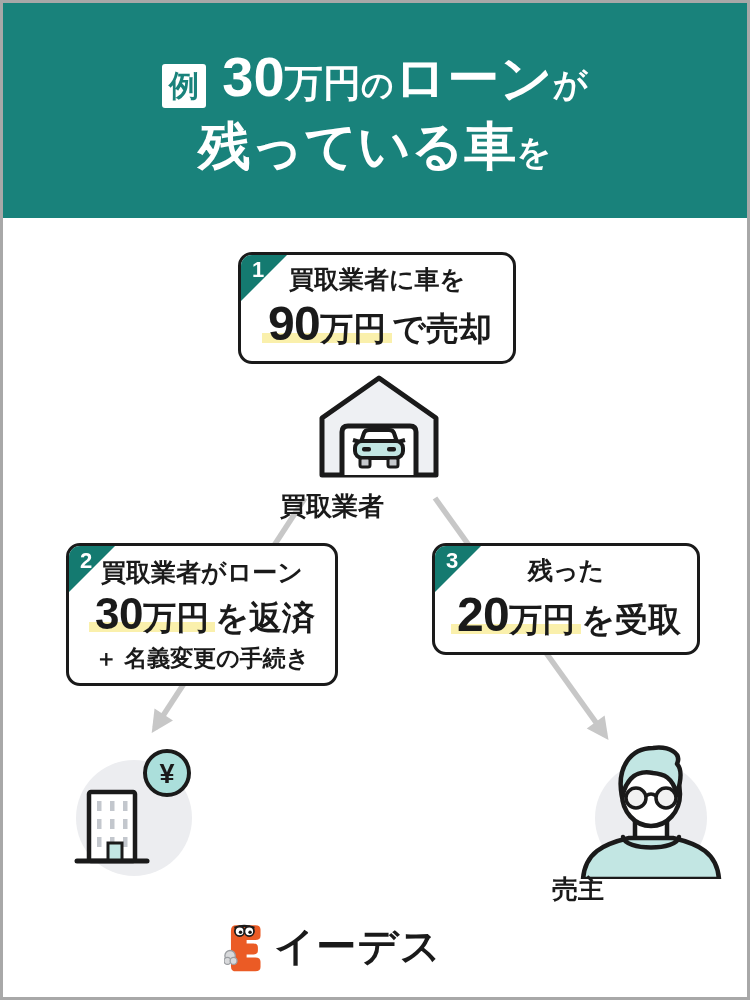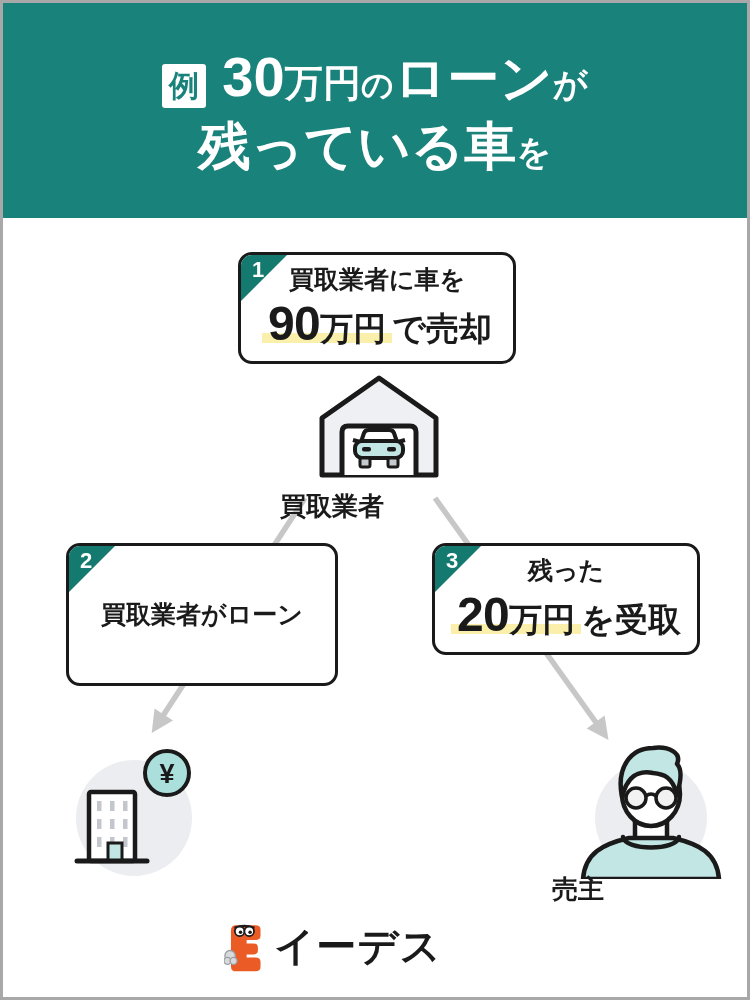--- a/index.html
+++ b/index.html
@@ -123,20 +123,24 @@
       <rect x="45" y="85" width="10" height="9" rx="2" fill="#C6C9CD" stroke="#1A1A1A" stroke-width="3"></rect>
       <rect x="73" y="85" width="10" height="9" rx="2" fill="#C6C9CD" stroke="#1A1A1A" stroke-width="3"></rect>
     </g>
   </svg>
   <div class="entity-label" style="left:277px;top:489px;">買取業者</div>
 
   <div class="card card-2">
     <div class="corner"></div>
     <div class="corner-num">2</div>
     <div class="card-line1">買取業者がローン</div>
+    <div class="amount-line">
+      <span class="hl"><span class="amount-big">30</span><span class="amount-unit">万円</span></span><span class="amount-rest">を返済</span>
+    </div>
+    <div class="card-extra">＋ 名義変更の手続き</div>
   </div>
 
   <div class="card card-3">
     <div class="corner"></div>
     <div class="corner-num">3</div>
     <div class="card-line1">残った</div>
     <div class="amount-line">
       <span class="hl"><span class="amount-big">20</span><span class="amount-unit">万円</span></span><span class="amount-rest">を受取</span>
     </div>
   </div>

